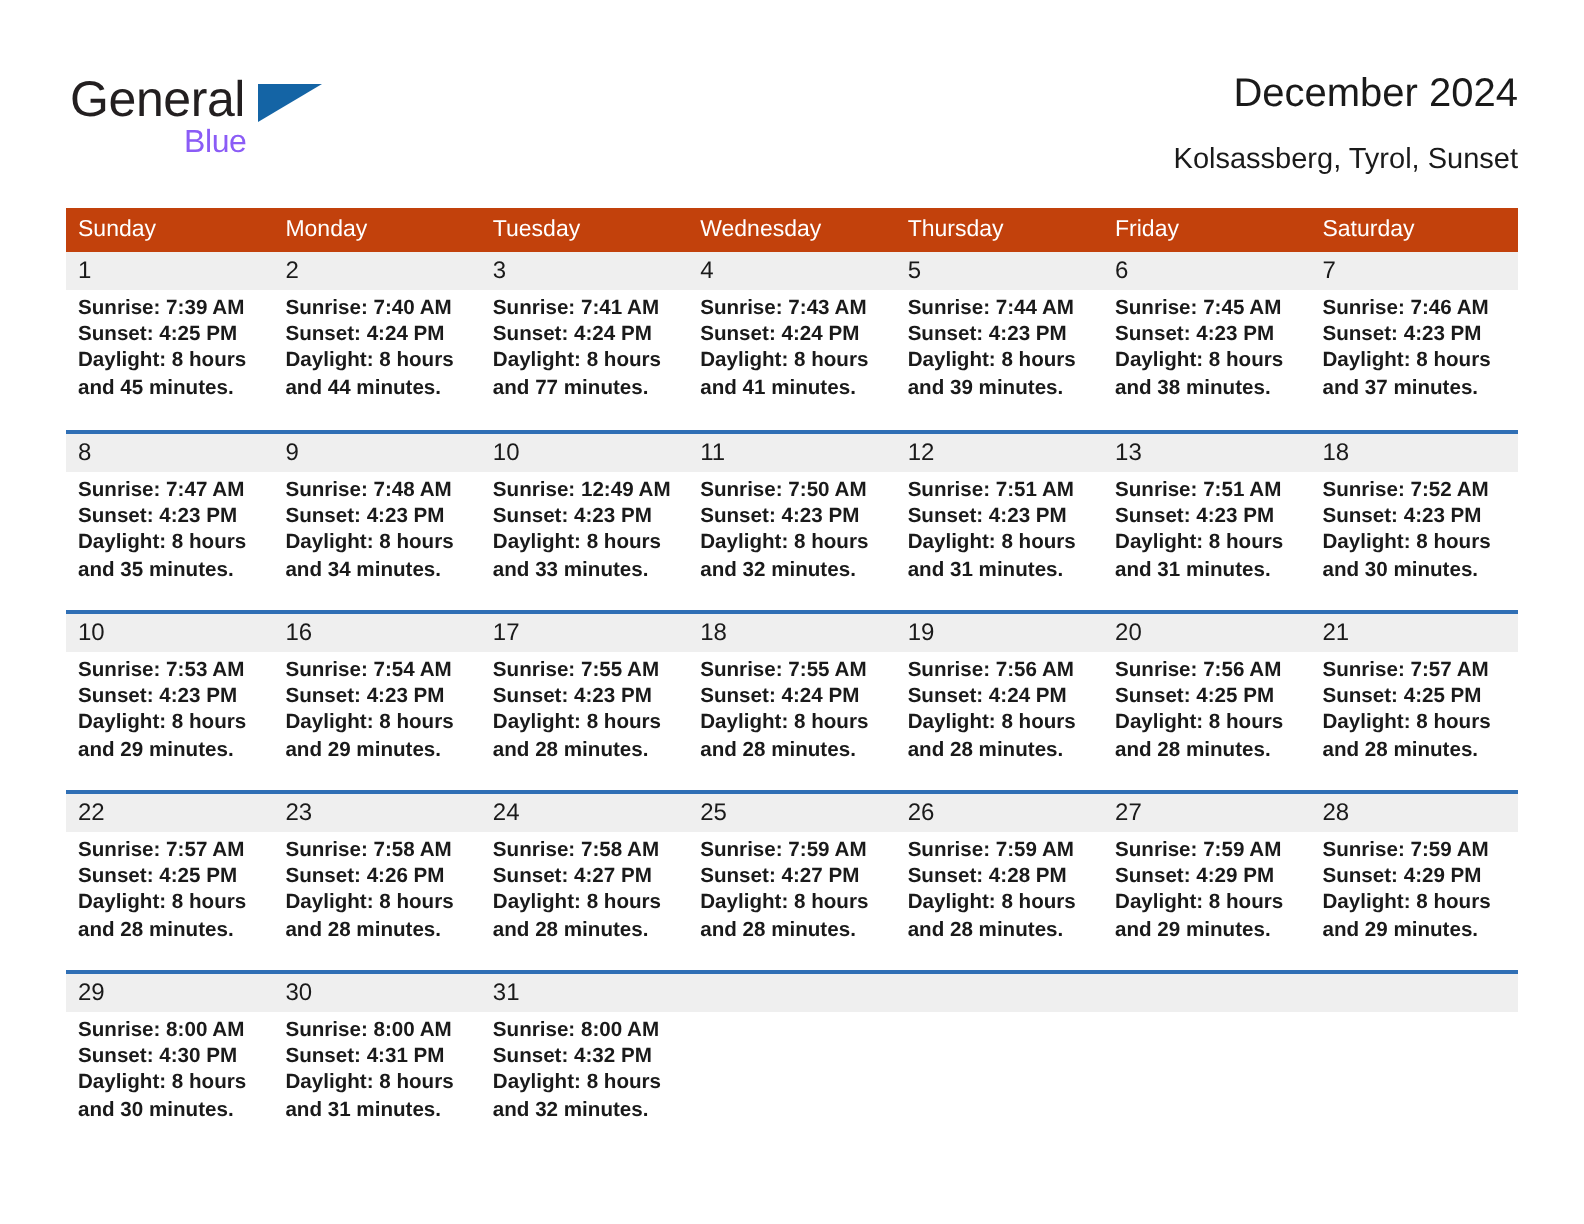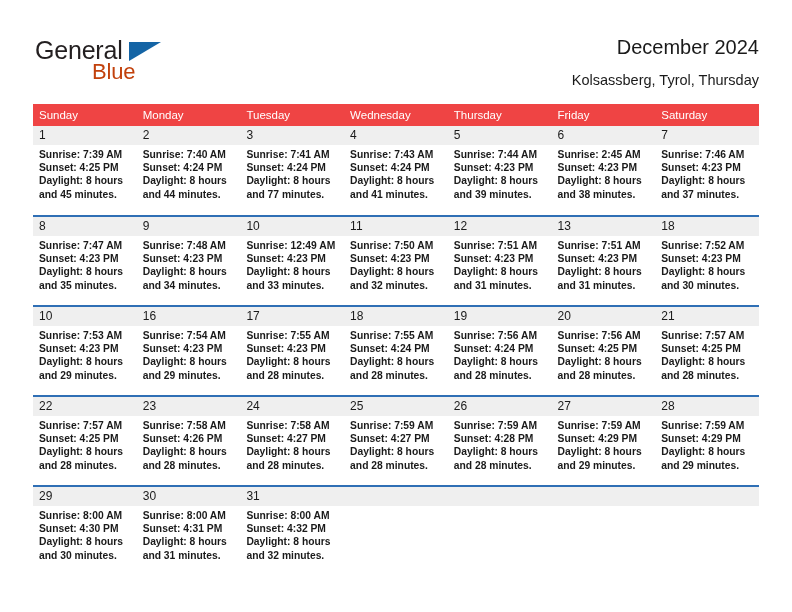--- a/index.html
+++ b/index.html
@@ -51,23 +51,23 @@
     top: 6px;
     width: 0;
     height: 0;
     border-left: 32px solid #1464a5;
     border-bottom: 19px solid transparent;
   }
   .brand-blue {
     position: absolute;
     left: 59px;
     top: 22px;
-    font-size: 22px;
+    font-size: 16px;
     letter-spacing: -0.2px;
-    color: #c2410c;
+    color: #8b5cf6;
     line-height: 28px;
   }
   .title-wrap {
     position: absolute;
     right: 0;
     top: 0;
     text-align: right;
   }
   .month-title {
     font-size: 20px;
@@ -88,21 +88,21 @@
     position: absolute;
     left: 33px;
     top: 104px;
     width: 726px;
     border-collapse: collapse;
     table-layout: fixed;
   }
   .calendar col { width: 103.714px; }
 
   thead th {
-    background: #ef4444;
+    background: #c2410c;
     color: #ffffff;
     font-size: 11.5px;
     font-weight: normal;
     text-align: left;
     padding: 5px 0 5px 6px;
     height: 20px;
     box-sizing: border-box;
   }
 
   tbody tr.week > td {
@@ -143,21 +143,21 @@
   <div class="top">
 
     <div class="brand">
       <span class="brand-general">General</span>
       <span class="brand-tri"></span>
       <span class="brand-blue">Blue</span>
     </div>
 
     <div class="title-wrap">
       <div class="month-title">December 2024</div>
-      <div class="location">Kolsassberg, Tyrol, Thursday</div>
+      <div class="location">Kolsassberg, Tyrol, Sunset</div>
     </div>
 
   </div>
 
   <table class="calendar">
     <colgroup>
       <col>
         <col>
         <col>
         <col>
@@ -220,21 +220,21 @@
           <div class="details">
             <div>Sunrise: 7:44 AM</div>
             <div>Sunset: 4:23 PM</div>
             <div>Daylight: 8 hours</div>
             <div>and 39 minutes.</div>
           </div>
         </td>
         <td>
           <div class="daynum">6</div>
           <div class="details">
-            <div>Sunrise: 2:45 AM</div>
+            <div>Sunrise: 7:45 AM</div>
             <div>Sunset: 4:23 PM</div>
             <div>Daylight: 8 hours</div>
             <div>and 38 minutes.</div>
           </div>
         </td>
         <td>
           <div class="daynum">7</div>
           <div class="details">
             <div>Sunrise: 7:46 AM</div>
             <div>Sunset: 4:23 PM</div>

